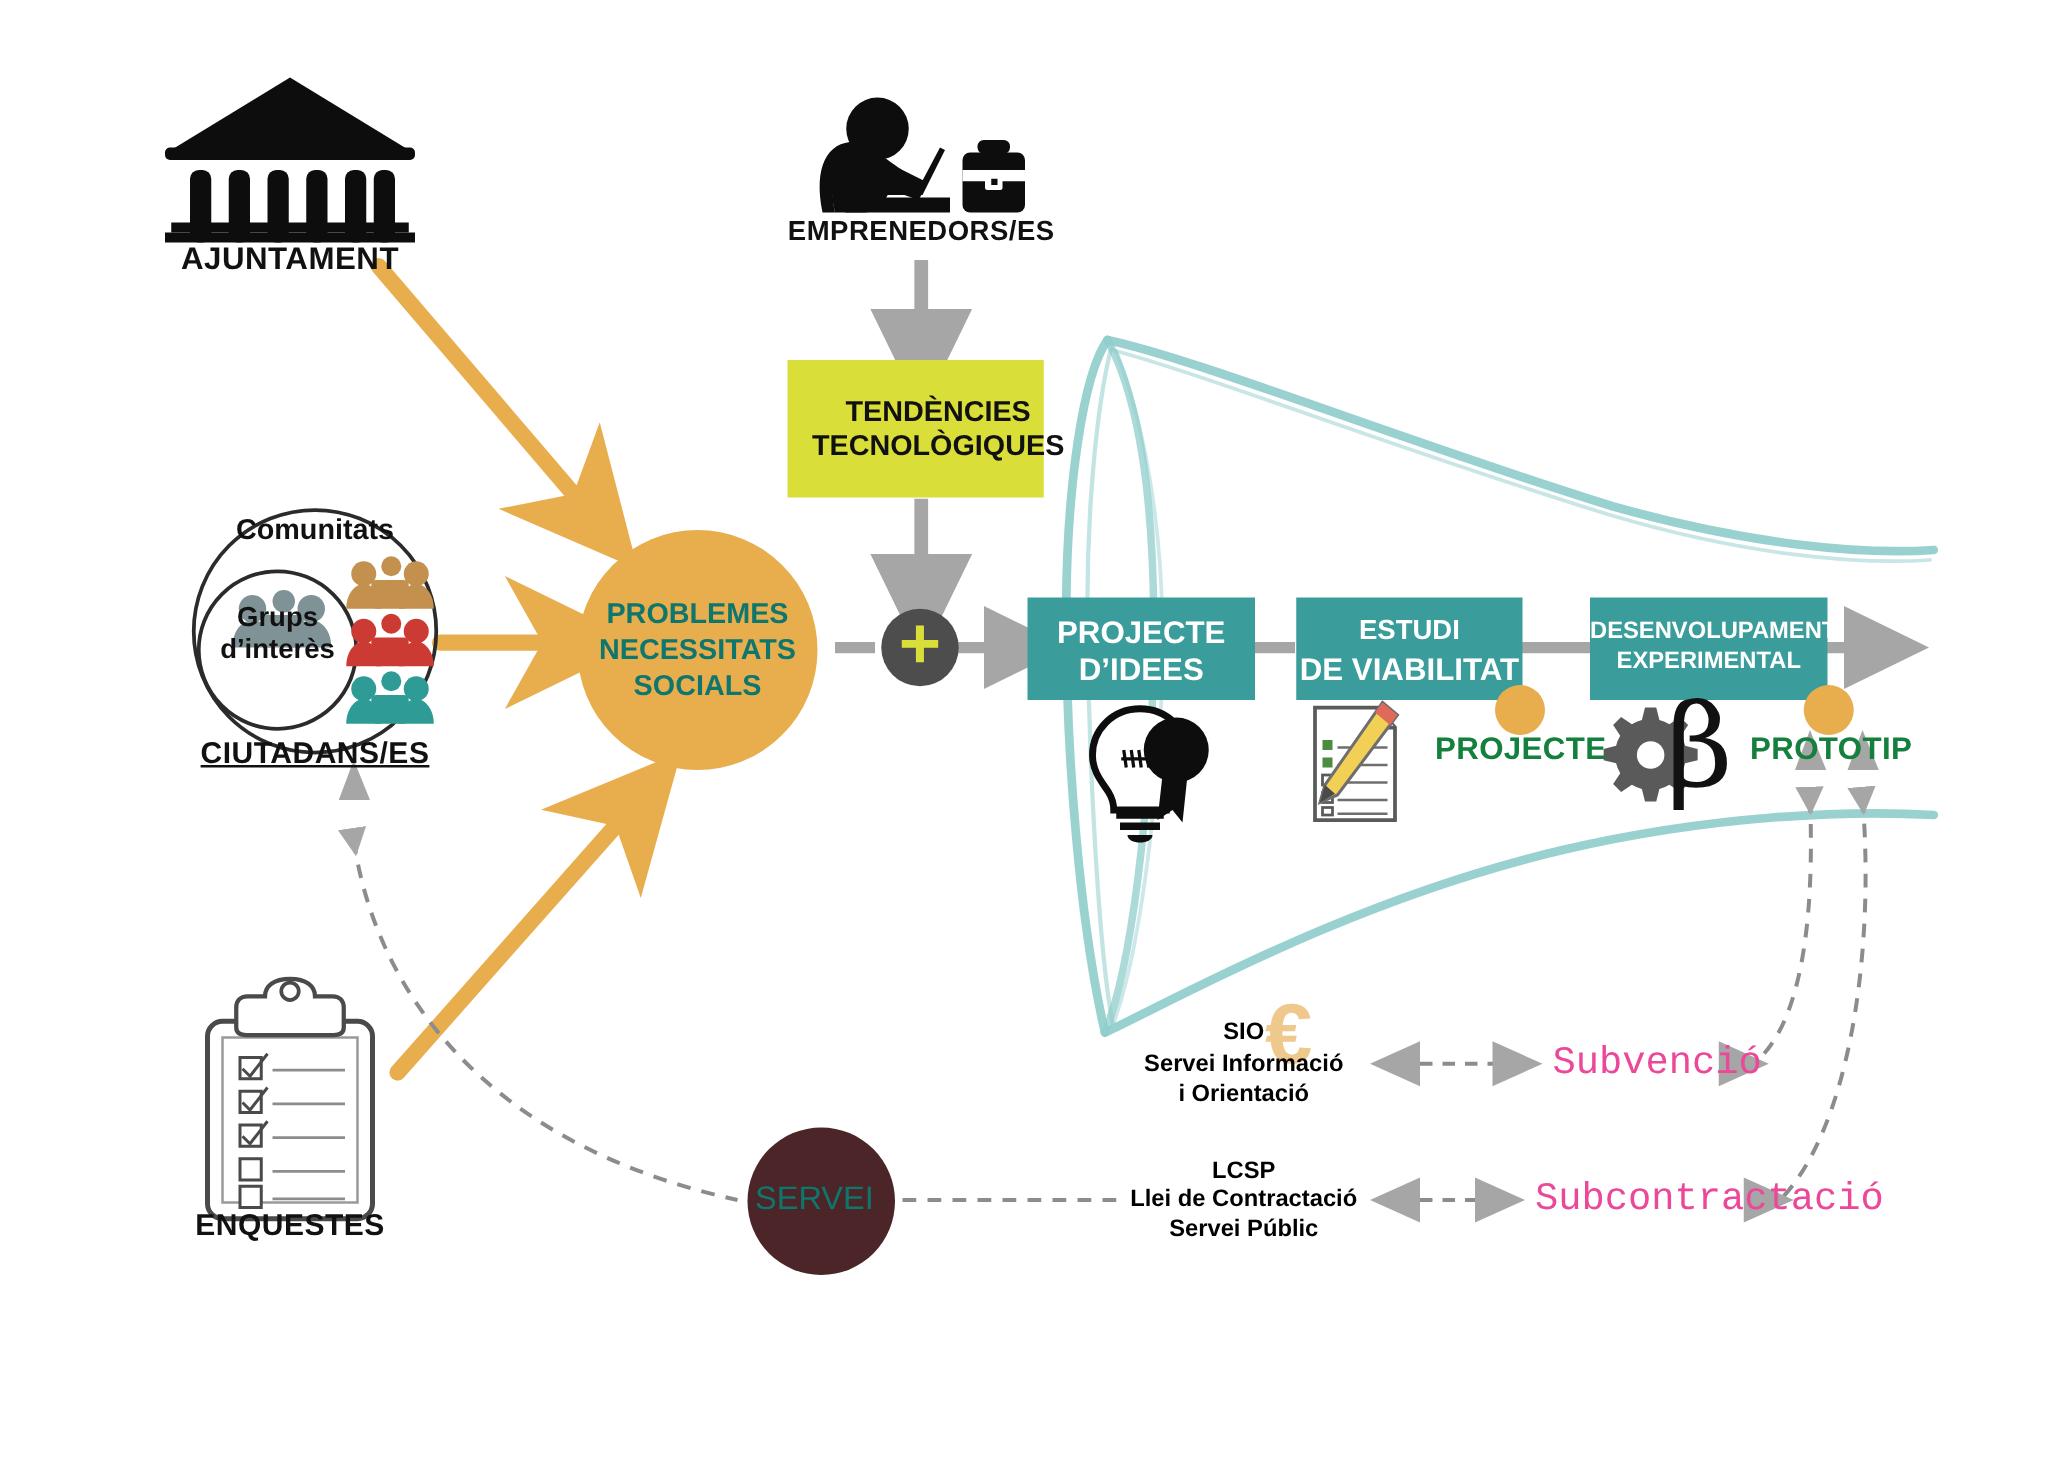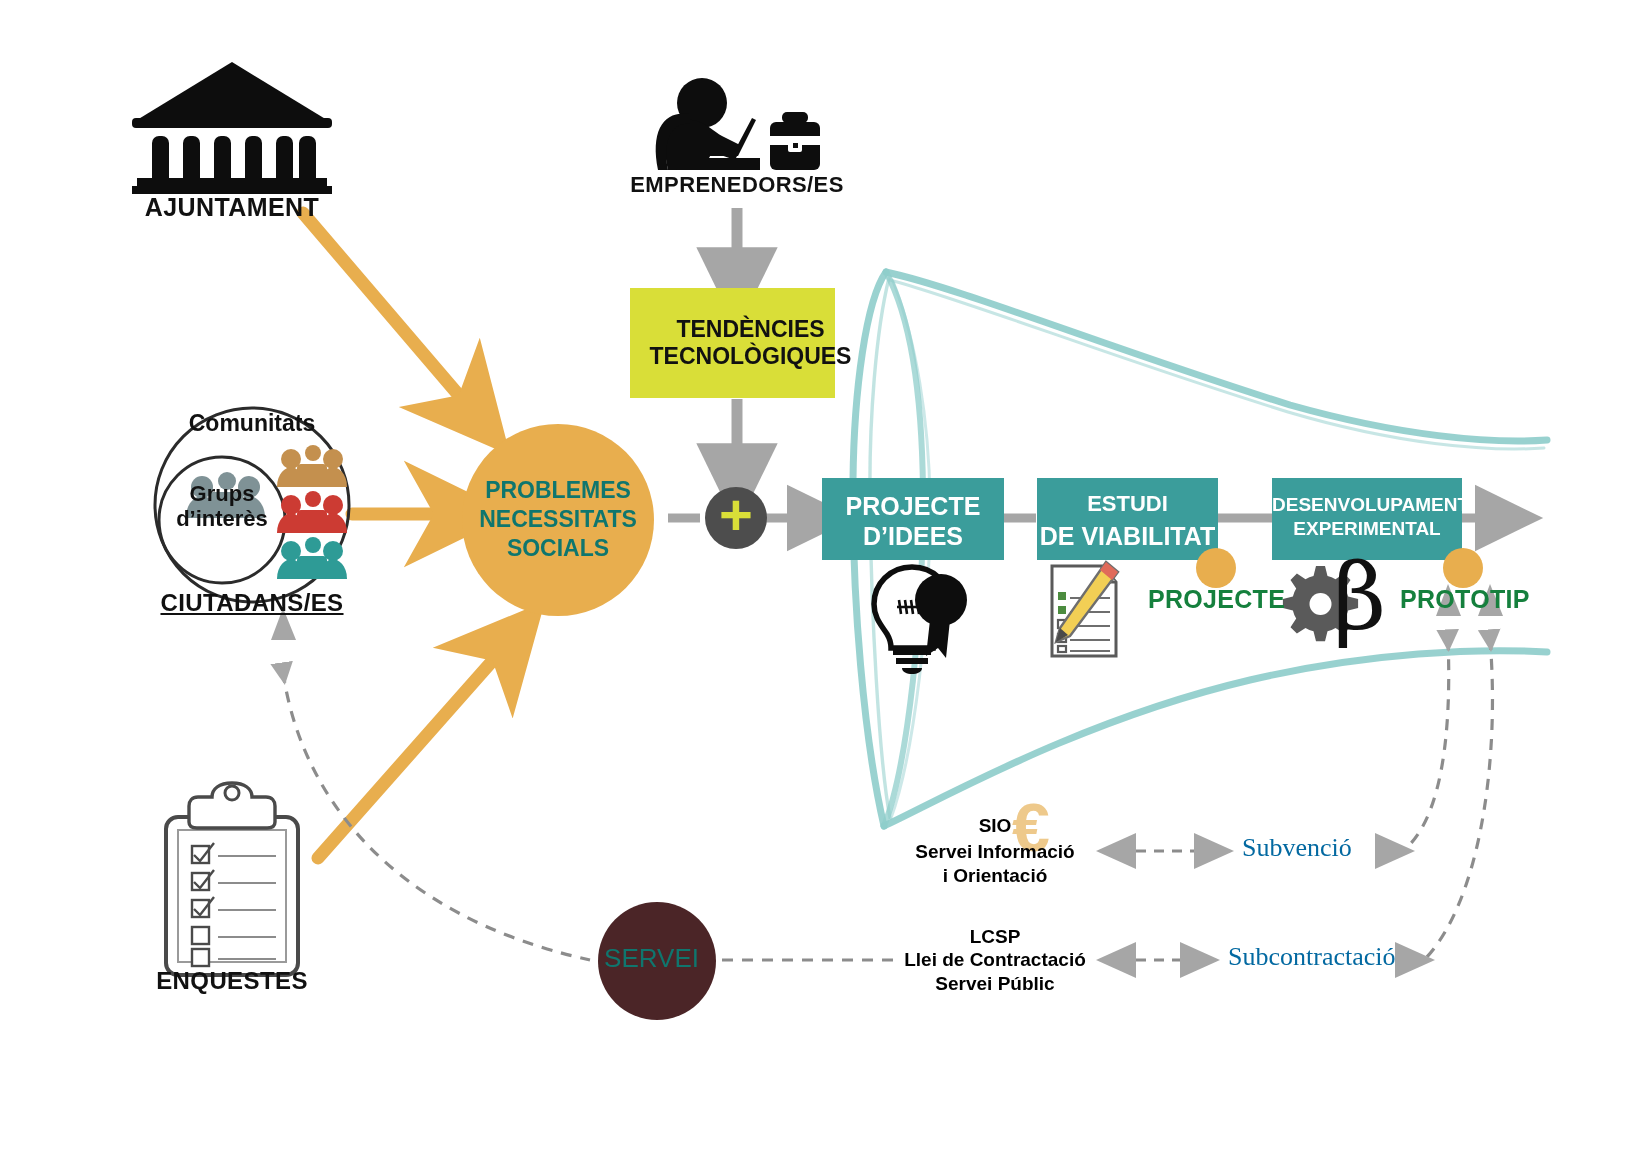--- a/index.html
+++ b/index.html
@@ -26,22 +26,22 @@
   }
   .yellow-txt{
     position:absolute;color:#111;font-weight:bold;text-align:center;
     font-family:"Liberation Sans",sans-serif;line-height:1.18;font-size:23px;padding-left:18px;
   }
   .milestone{
     position:absolute;color:#15803d;font-weight:bold;
     font-family:"Liberation Sans",sans-serif;font-size:25px;letter-spacing:.3px;
   }
   .blue-lbl{
-    position:absolute;color:#0369a1;font-weight:normal;
-    font-family:Liberation Serif, serif;font-size:26px;
+    position:absolute;color:#ec4899;font-weight:normal;
+    font-family:Liberation Mono, monospace;font-size:31px;
   }
   .small-blk{
     position:absolute;color:#000000;font-weight:bold;text-align:center;
     font-family:"Liberation Sans",sans-serif;font-size:19px;line-height:1.3;
   }
   .inner-lbl{
     position:absolute;color:#111;font-weight:bold;text-align:center;
     font-family:"Liberation Sans",sans-serif;
   }
   .beta{

